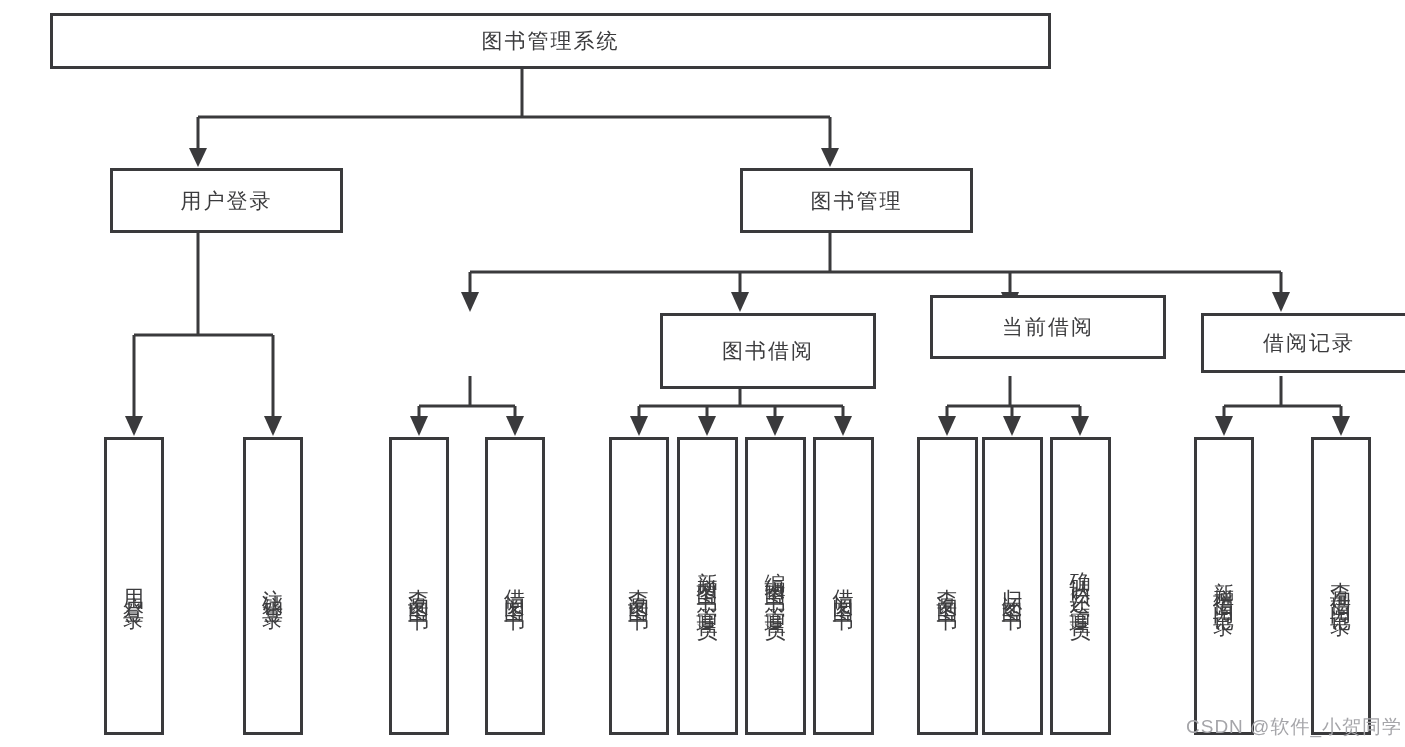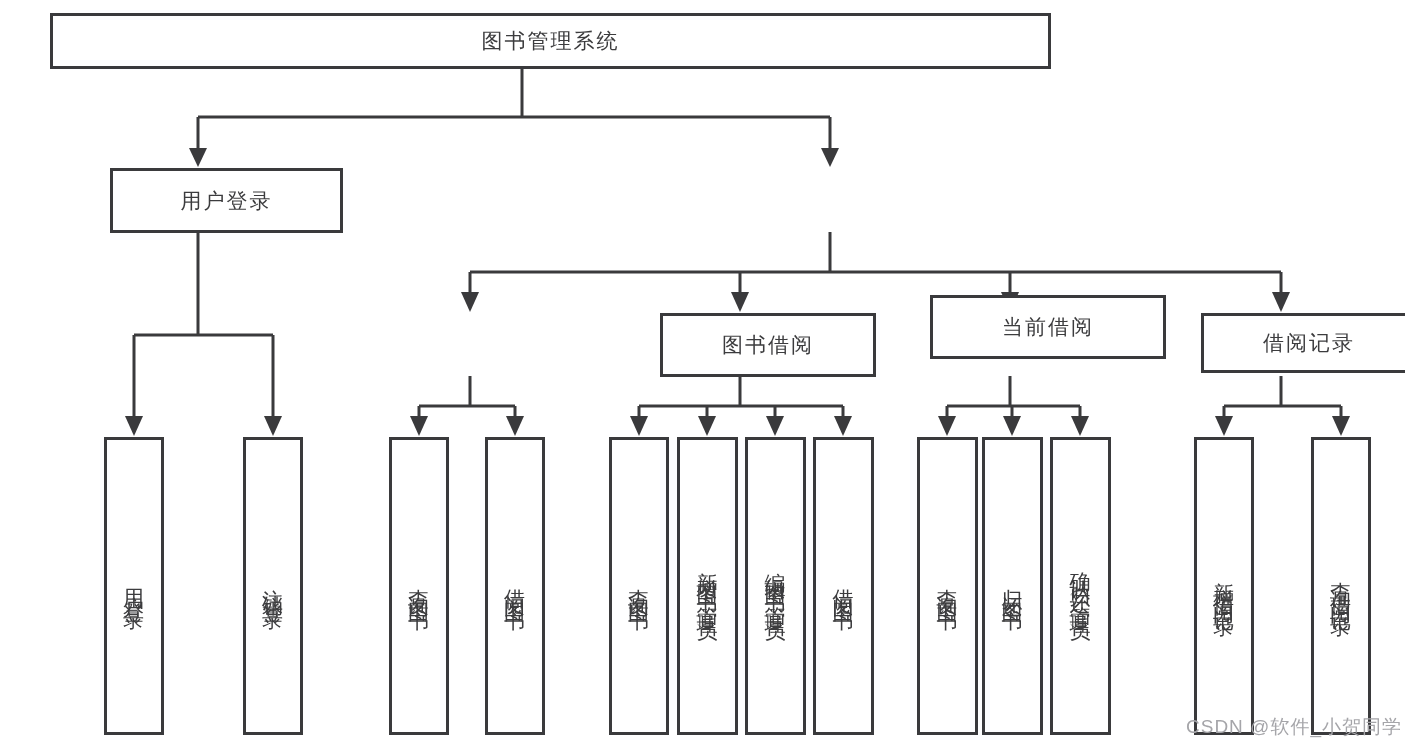--- a/index.html
+++ b/index.html
@@ -111,22 +111,25 @@
     </g>
   </svg>
 
   <div class="node box-h" style="left:22px; top:13px; width:1001px; height:56px;">
     <span class="lbl">图书管理系统</span>
   </div>
 
   <div class="node box-h" style="left:82px; top:168px; width:233px; height:65px;">
     <span class="lbl">用户登录</span>
   </div>
+  <div class="node box-h" style="left:712px; top:168px; width:233px; height:65px;">
+    <span class="lbl">图书管理</span>
+  </div>
 
-  <div class="node box-h" style="left:632px; top:313px; width:216px; height:64px;">
+  <div class="node box-h" style="left:632px; top:313px; width:216px; height:76px;">
     <span class="lbl">图书借阅</span>
   </div>
   <div class="node box-h" style="left:902px; top:295px; width:236px; height:64px;text-align:right;">
     <span class="lbl">当前借阅</span>
   </div>
   <div class="node box-h" style="left:1173px; top:313px; width:216px; height:60px;">
     <span class="lbl">借阅记录</span>
   </div>
 
   <div class="node box-v" style="left:104px; top:437px; width:60px; height:298px;">

